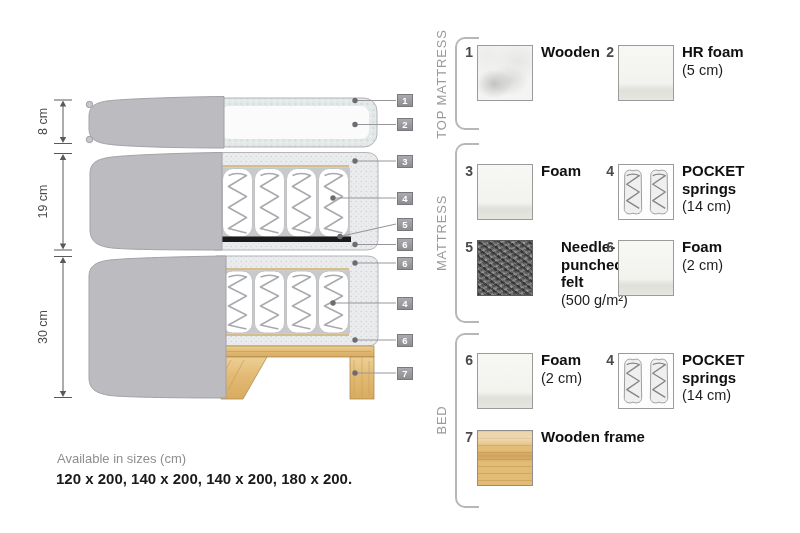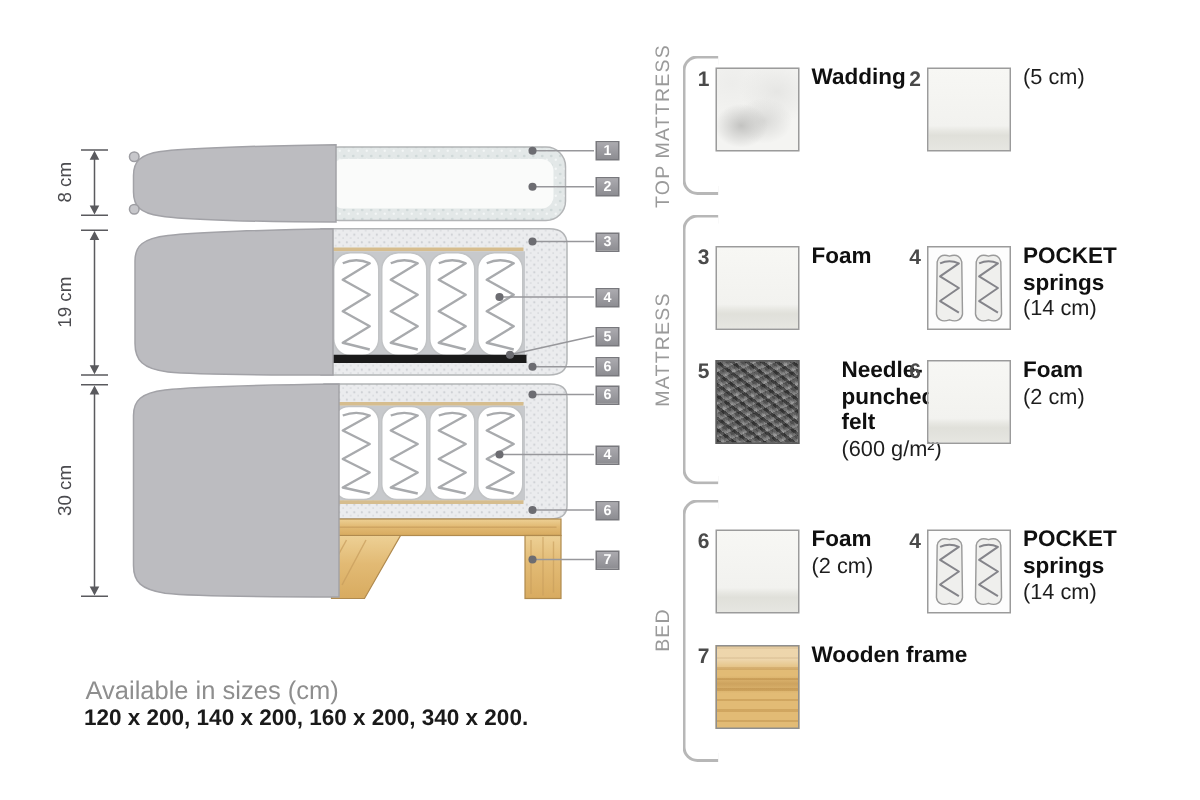--- a/index.html
+++ b/index.html
@@ -53,21 +53,21 @@
   .leg-name{font-weight:bold;font-size:15px;line-height:17.5px;color:#101010;white-space:pre-line;}
   .leg-detail{font-size:14.5px;line-height:18px;color:#1d1d1d;}
   
   .badge{
     position:absolute;width:16px;height:13px;left:397px;
     background:linear-gradient(180deg,#abaaaf 0%,#8d8d92 100%);
     border:1px solid #78787d;box-sizing:border-box;
     color:#fff;font-size:9.5px;font-weight:bold;line-height:11px;text-align:center;
   }
   
-  .sizes-title{position:absolute;font-size:17px;color:#8e8e8e;}
+  .sizes-title{position:absolute;font-size:13px;color:#8e8e8e;}
   .sizes-values{position:absolute;font-size:15px;font-weight:600;color:#1a1a1a;}
   svg text{font-family:"Liberation Sans","DejaVu Sans",sans-serif;}
 </style>
 </head>
 <body>
 
 <div class="stage">
 
   <svg width="430" height="430" viewBox="0 0 430 430" style="position:absolute;left:0;top:0;">
     <defs>
@@ -188,27 +188,28 @@
   <div class="bracket" style="left:455px;top:37px;height:93px"></div>
   <div class="bracket" style="left:455px;top:143px;height:180px"></div>
   <div class="bracket" style="left:455px;top:333px;height:175px"></div>
   <div class="section-title" style="left:381px;top:74px">TOP MATTRESS</div>
   <div class="section-title" style="left:381px;top:223px">MATTRESS</div>
   <div class="section-title" style="left:381px;top:410px">BED</div>
 
   <div class="leg-num" style="left:455px;top:44px">1</div>
   <div class="sw sw-wadding" style="left:477px;top:45px"></div>
   <div class="leg-label" style="left:541px;top:43px">
-    <div class="leg-name">Wadding</div>
+    <div class="leg-name">Wooden</div>
     <div class="leg-detail"></div>
   </div>
 
   <div class="leg-num" style="left:596px;top:44px">2</div>
   <div class="sw sw-foam" style="left:618px;top:45px"></div>
   <div class="leg-label" style="left:682px;top:43px">
+    <div class="leg-name">HR foam</div>
     <div class="leg-detail">(5 cm)</div>
   </div>
 
   <div class="leg-num" style="left:455px;top:163px">3</div>
   <div class="sw sw-foam" style="left:477px;top:164px"></div>
   <div class="leg-label" style="left:541px;top:162px">
     <div class="leg-name">Foam</div>
   </div>
 
   <div class="leg-num" style="left:596px;top:163px">4</div>
@@ -225,21 +226,21 @@
 springs</div>
     <div class="leg-detail">(14 cm)</div>
   </div>
 
   <div class="leg-num" style="left:455px;top:239px">5</div>
   <div class="sw sw-felt" style="left:477px;top:240px"></div>
   <div class="leg-label" style="left:561px;top:238px">
     <div class="leg-name">Needle-
 punched
 felt</div>
-    <div class="leg-detail">(600 g/m²)</div>
+    <div class="leg-detail">(500 g/m²)</div>
   </div>
 
   <div class="leg-num" style="left:596px;top:239px">6</div>
   <div class="sw sw-foam" style="left:618px;top:240px"></div>
   <div class="leg-label" style="left:682px;top:238px">
     <div class="leg-name">Foam</div>
     <div class="leg-detail">(2 cm)</div>
   </div>
 
   <div class="leg-num" style="left:455px;top:352px">6</div>
@@ -264,15 +265,15 @@
     <div class="leg-detail">(14 cm)</div>
   </div>
 
   <div class="leg-num" style="left:455px;top:429px">7</div>
   <div class="sw sw-wood" style="left:477px;top:430px"></div>
   <div class="leg-label" style="left:541px;top:428px;width:160px">
     <div class="leg-name">Wooden frame</div>
   </div>
 
   <div class="sizes-title" style="left:57px;top:451px">Available in sizes (cm)</div>
-  <div class="sizes-values" style="left:56px;top:470px">120 x 200, 140 x 200, 160 x 200, 340 x 200.</div>
+  <div class="sizes-values" style="left:56px;top:470px">120 x 200, 140 x 200, 140 x 200, 180 x 200.</div>
 
 </div>
 
 </body></html>

